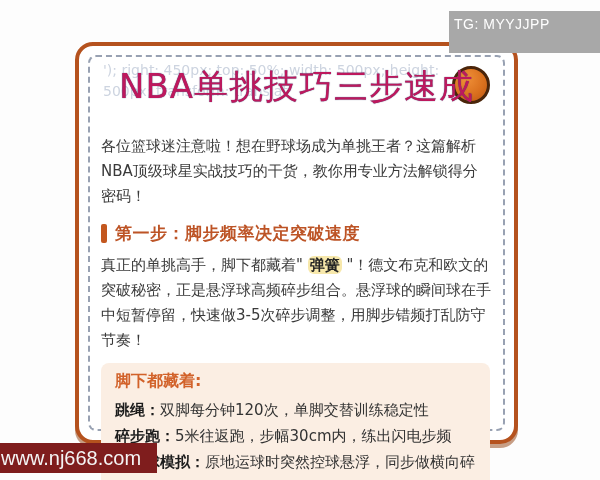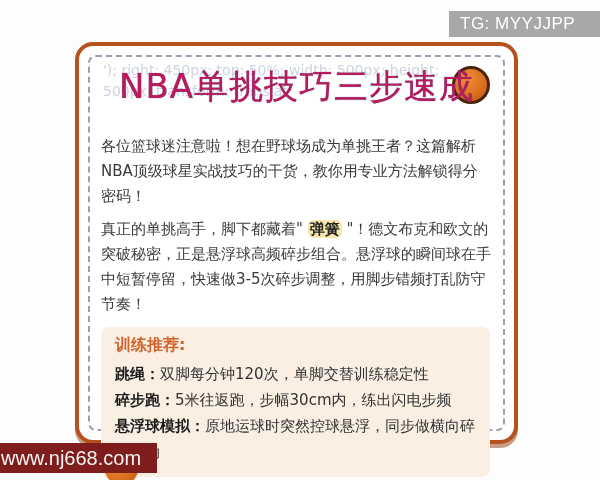--- a/index.html
+++ b/index.html
@@ -3,23 +3,23 @@
 <meta charset="utf-8">
 <style>
   html,body{margin:0;padding:0;}
   body{
     width:600px;height:480px;position:relative;overflow:hidden;
     background:#fdfdfd;
     font-family:"DejaVu Sans","Liberation Sans",sans-serif;
   }
   
   .tg-badge{
-    position:absolute;top:11px;right:0;width:151px;height:26px;
-    background:#a8a8a8;color:#ffffff;font-size:17px;line-height:26px;
-    padding-left:11px;box-sizing:border-box;letter-spacing:.5px;z-index:6;
+    position:absolute;top:11px;right:0;width:151px;height:42px;
+    background:#a8a8a8;color:#ffffff;font-size:14px;line-height:26px;
+    padding-left:5px;box-sizing:border-box;letter-spacing:.5px;z-index:6;
     font-family:"Liberation Sans",sans-serif;
   }
   
   .watermark{
     position:absolute;top:443px;left:0;width:157px;height:30px;
     background:#7f1d1d;color:#f4f4f4;font-size:20px;line-height:30px;
     padding-left:1px;box-sizing:border-box;z-index:6;
     font-family:"Liberation Sans",sans-serif;
   }
   
@@ -90,26 +90,30 @@
 
     <div class="ghost-text">'); right: 450px; top: 50%; width: 500px; height: 500px; transform: translat</div>
 
     <div class="title-wrap">
       <span class="basketball-1"></span>
       <div class="title">NBA单挑技巧三步速成</div>
     </div>
 
     <div class="intro">各位篮球迷注意啦！想在野球场成为单挑王者？这篇解析NBA顶级球星实战技巧的干货，教你用专业方法解锁得分密码！</div>
 
+    <div class="section-head">
+      <span class="section-bar"></span>
+      <span class="section-title">第一步：脚步频率决定突破速度</span>
+    </div>
 
     <div class="para"><span>真正的单挑高手，脚下都藏着" </span><span class="hl">弹簧</span><span> "！德文布克和欧文的突破秘密，正是悬浮球高频碎步组合。悬浮球的瞬间球在手中短暂停留，快速做3-5次碎步调整，用脚步错频打乱防守节奏！</span></div>
 
     <div class="training-box">
       <span class="basketball-2"></span>
-      <div class="training-head">训练推荐:</div>
+      <div class="training-head">脚下都藏着:</div>
       <div class="training-item"><span class="lbl">跳绳：</span><span>双脚每分钟120次，单脚交替训练稳定性</span></div>
       <div class="training-item"><span class="lbl">碎步跑：</span><span>5米往返跑，步幅30cm内，练出闪电步频</span></div>
       <div class="training-item"><span class="lbl">悬浮球模拟：</span><span>原地运球时突然控球悬浮，同步做横向碎步移动</span></div>
     </div>
 
   </div>
 </div>
 
 <div class="watermark">www.nj668.com</div>
 

